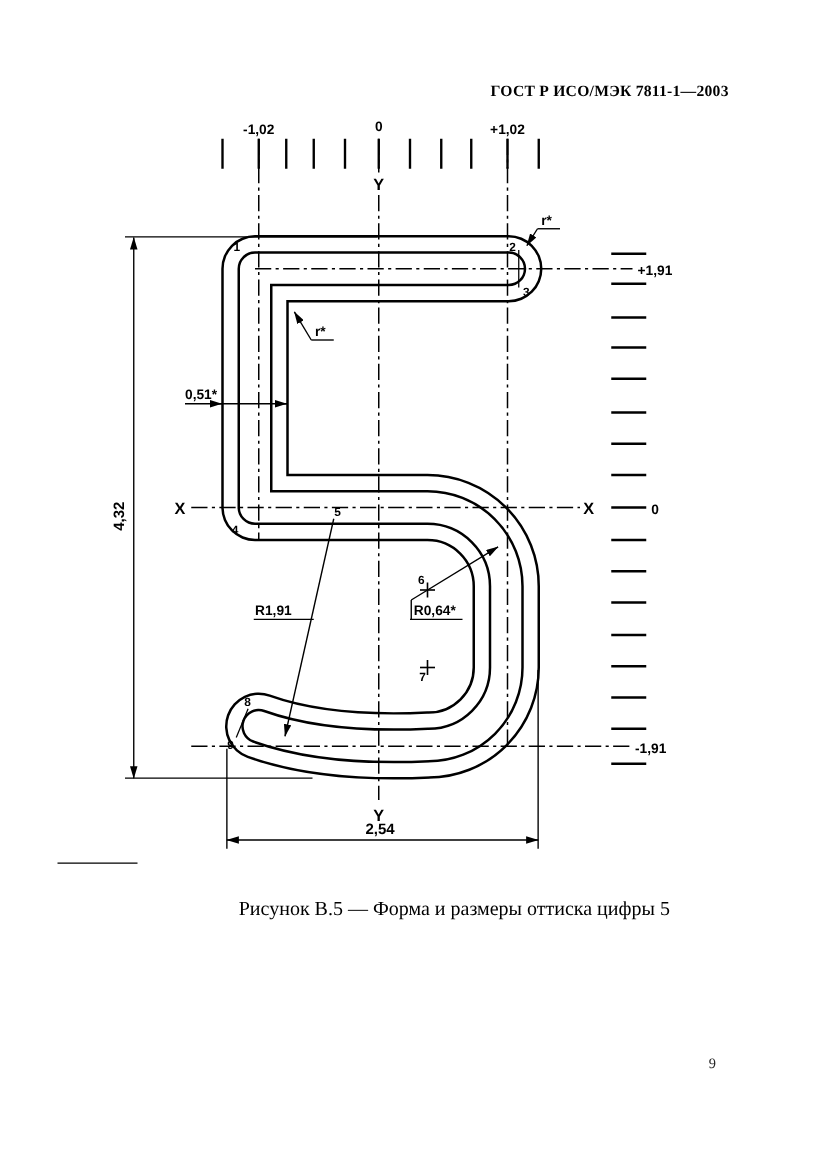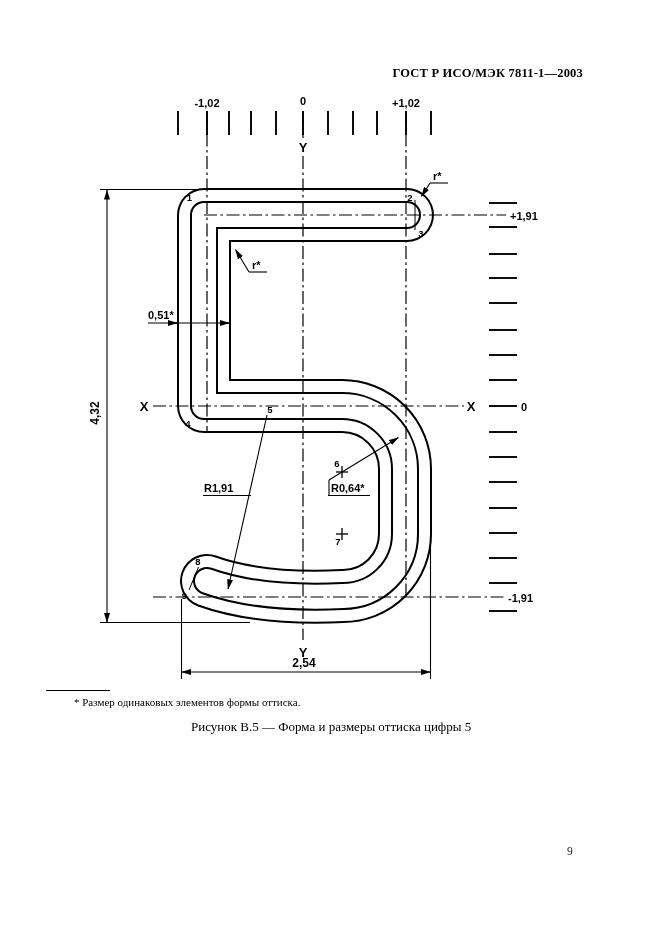--- a/index.html
+++ b/index.html
@@ -3,21 +3,21 @@
 <meta charset="utf-8">
 <style>
   html,body{margin:0;padding:0;background:#fff;}
   #page{position:relative;width:661px;height:936px;background:#ffffff;overflow:hidden;
         font-family:"Liberation Serif",serif;color:#000;}
   #drawing{position:absolute;left:0;top:0;}
   .serif-text{position:absolute;white-space:nowrap;}
   #header{top:66px;right:78px;font-size:12.5px;font-weight:bold;letter-spacing:.2px;}
   #footnote-rule{position:absolute;left:46px;top:690px;width:64px;height:1.4px;background:#000;}
   #footnote{left:74px;top:696px;font-size:11px;}
-  #caption{left:191px;top:719px;font-size:13px;}
+  #caption{left:191px;top:719px;font-size:16px;}
   #page-num{left:567px;top:845px;font-size:11.5px;color:#222;}
 
   
   .tick{stroke:#000;stroke-width:1.9;}
   .axis{stroke:#000;stroke-width:1.2;fill:none;stroke-dasharray:13 3.5 2.5 3.5;}
   .thin{stroke:#000;stroke-width:1.1;fill:none;}
   .chord{stroke:#000;stroke-width:1;fill:none;}
   .cross{stroke:#000;stroke-width:1.3;}
   .g-blk{stroke:#000;fill:none;stroke-linecap:round;stroke-linejoin:round;}
   .g-wht{stroke:#fff;fill:none;stroke-linecap:round;stroke-linejoin:round;}
@@ -169,17 +169,16 @@
       <text class="pt" x="188" y="427" text-anchor="middle">4</text>
       <text class="pt" x="270" y="413" text-anchor="middle">5</text>
       <text class="pt" x="337" y="467" text-anchor="middle">6</text>
       <text class="pt" x="338" y="545" text-anchor="middle">7</text>
       <text class="pt" x="198" y="565" text-anchor="middle">8</text>
       <text class="pt" x="184.5" y="599" text-anchor="middle">9</text>
     </g>
   </svg>
 
   <div id="footnote-rule"></div>
-  <div id="footnote" class="serif-text">* Размер одинаковых элементов формы оттиска.</div>
   <div id="caption" class="serif-text">Рисунок В.5 — Форма и размеры оттиска цифры 5</div>
   <div id="page-num" class="serif-text">9</div>
 
 </div>
 
 </body></html>

